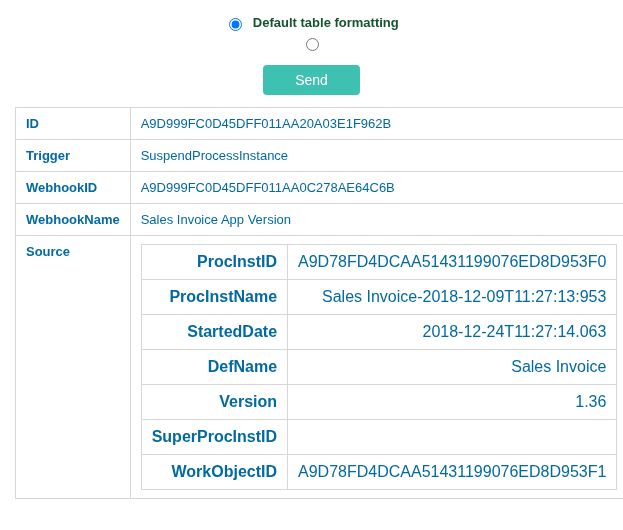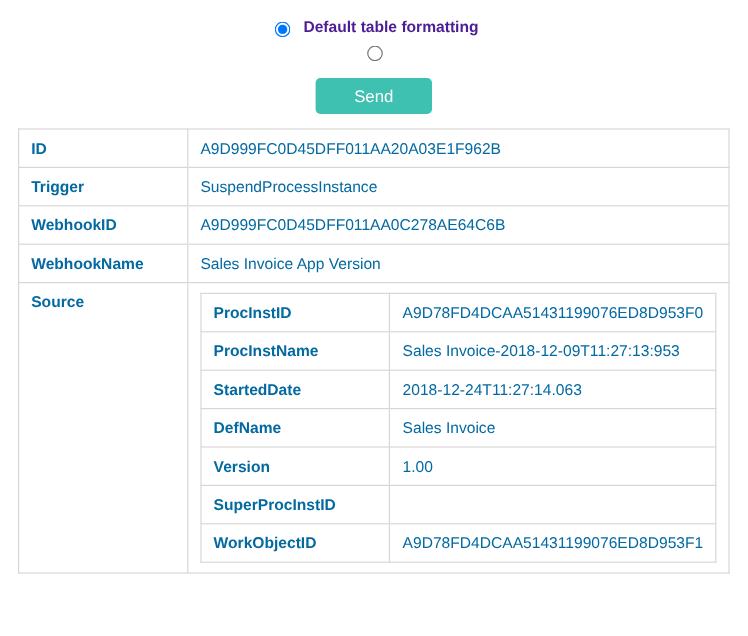--- a/index.html
+++ b/index.html
@@ -15,21 +15,21 @@
   .radio-group {
     text-align: center;
     margin-bottom: 14px;
   }
   .radio-row {
     margin: 4px 0;
   }
   .radio-row label {
     font-weight: bold;
     font-size: 13px;
-    color: #4c1d95;
+    color: #14532d;
     margin-left: 4px;
     vertical-align: middle;
   }
   .radio-row input[type=radio] {
     vertical-align: middle;
   }
   .send-btn {
     display: block;
     margin: 0 auto 12px auto;
     background: #3fc1b2;
@@ -61,22 +61,22 @@
     white-space: nowrap;
   }
   
   table.inner {
     border-collapse: collapse;
     width: 100%;
   }
   table.inner th, table.inner td {
     border: 1px solid #d7d7d7;
     padding: 8px 10px;
-    text-align: left;
-    font-size: 13px;
+    text-align: right;
+    font-size: 16px;
   }
   table.inner th {
     font-weight: bold;
     width: 145px;
     white-space: nowrap;
   }
   td.src-cell {
     padding: 6px;
   }
 </style>
@@ -129,21 +129,21 @@
               <tr>
                 <th>StartedDate</th>
                 <td>2018-12-24T11:27:14.063</td>
               </tr>
               <tr>
                 <th>DefName</th>
                 <td>Sales Invoice</td>
               </tr>
               <tr>
                 <th>Version</th>
-                <td>1.00</td>
+                <td>1.36</td>
               </tr>
               <tr>
                 <th>SuperProcInstID</th>
                 <td></td>
               </tr>
               <tr>
                 <th>WorkObjectID</th>
                 <td>A9D78FD4DCAA51431199076ED8D953F1</td>
               </tr>
             </tbody>

